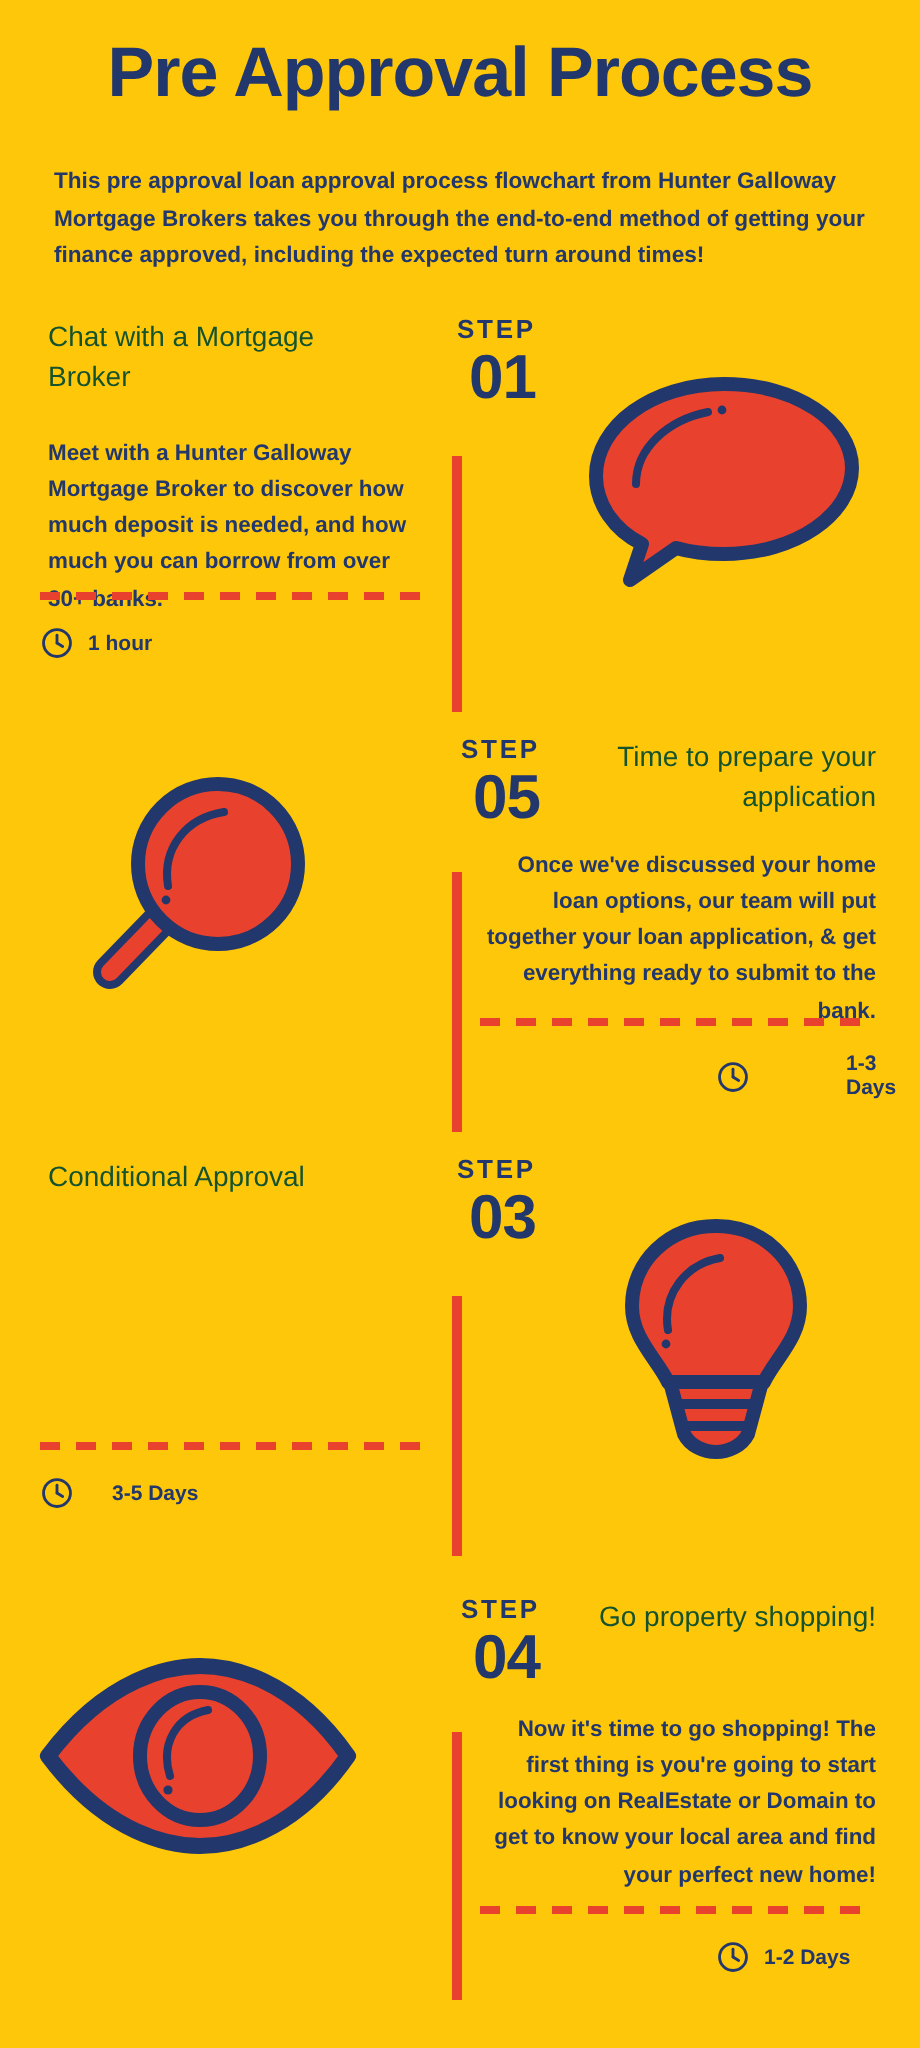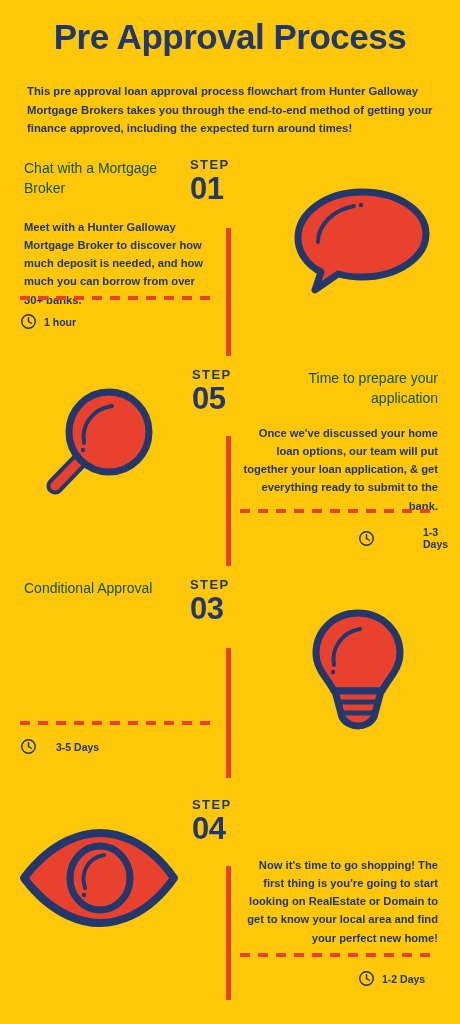--- a/index.html
+++ b/index.html
@@ -21,21 +21,21 @@
     color:#22376B;line-height:1.1;
   }
   .intro{
     position:absolute;left:27px;top:82px;width:406px;
     font-size:11.3px;font-weight:bold;line-height:1.65;
     color:#22376B;
   }
 
   
   .step-label{
-    position:absolute;width:78px;text-align:left;
+    position:absolute;width:78px;text-align:right;
     color:#22376B;
   }
   .step-label .word{
     font-size:13px;font-weight:bold;letter-spacing:1.4px;
     line-height:1;display:block;
   }
   .step-label .num{
     font-size:31px;font-weight:bold;letter-spacing:-0.5px;
     line-height:1.15;display:block;
   }
@@ -177,20 +177,21 @@
     </svg>
   </div>
 
   <div class="connector" style="left:226px;top:648px;height:130px;"></div>
 
   <div class="step-label" style="left:192px;top:798px;">
     <span class="word">STEP</span>
     <span class="num">04</span>
   </div>
 
+  <div class="head" style="left:268px;top:798px;width:170px;text-align:right;">Go property shopping!</div>
 
   <div class="body" style="left:236px;top:856px;width:202px;text-align:right;">Now it's time to go shopping! The first thing is you're going to start looking on RealEstate or Domain to get to know your local area and find your perfect new home!</div>
 
   <div class="dash" style="left:240px;top:953px;width:198px;"></div>
 
   <div class="time" style="left:358px;top:970px;">
     <span>
       <svg width="17" height="17" viewBox="0 0 24 24">
         <circle cx="12" cy="12" r="9.5" fill="none" stroke="#22376B" stroke-width="2"></circle>
         <line x1="12" y1="12" x2="12" y2="6.5" stroke="#22376B" stroke-width="2" stroke-linecap="round"></line>

